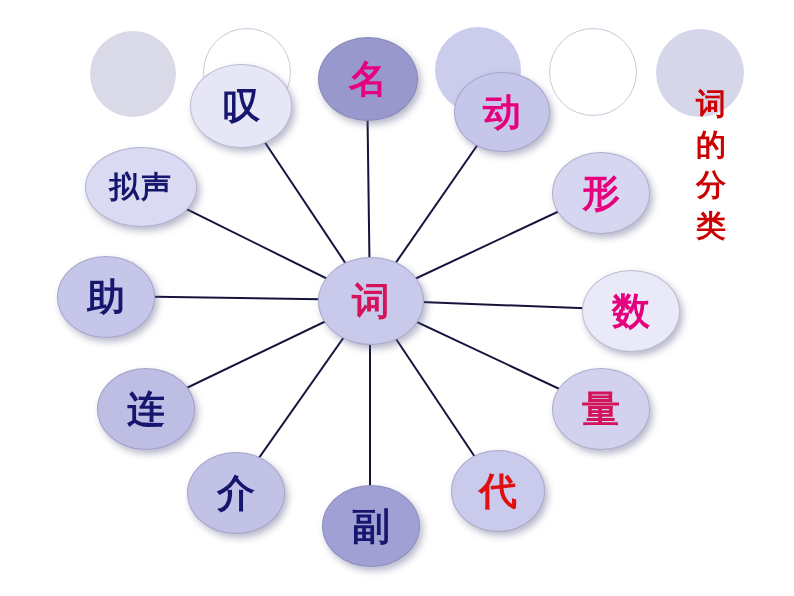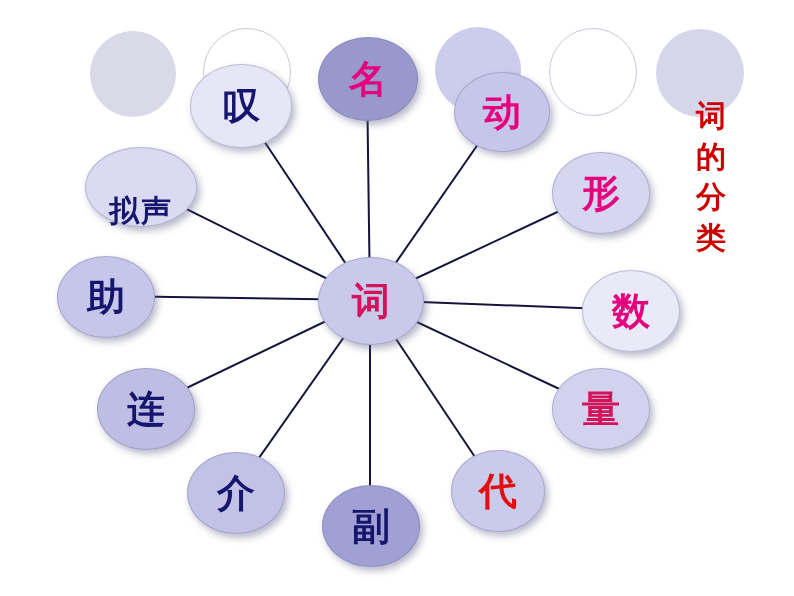--- a/index.html
+++ b/index.html
@@ -146,23 +146,23 @@
   </div>
 
   <div class="node pos-conjunction" style="background-color: rgb(190, 190, 228);">
     <span class="node-label" style="color: rgb(22, 22, 110);">连</span>
   </div>
 
   <div class="node pos-particle" style="background-color: rgb(198, 198, 234);">
     <span class="node-label" style="color: rgb(22, 22, 110);">助</span>
   </div>
 
-  <div class="node pos-onomatopoeia node--two" style="background-color: rgb(218, 218, 242); align-items: flex-end;">
+  <div class="node pos-onomatopoeia node--two" style="background-color: rgb(218, 218, 242);">
     <span class="node-label" style="color: rgb(22, 22, 110);">拟声</span>
   </div>
 
   <div class="node pos-interjection" style="background-color: rgb(230, 230, 246);">
     <span class="node-label" style="color: rgb(22, 22, 110);">叹</span>
   </div>
 
-  <div class="slide-title" style="color: rgb(204, 0, 0); margin-top: 12px;">词的分类</div>
+  <div class="slide-title" style="color: rgb(204, 0, 0);">词的分类</div>
 
 </div>
 
 </body></html>

